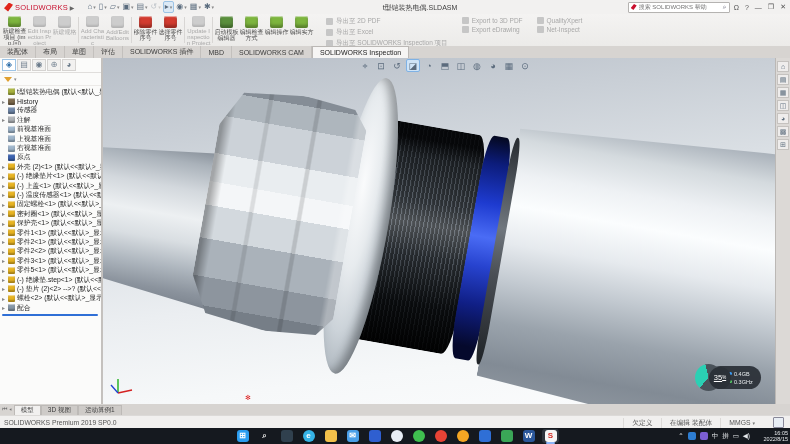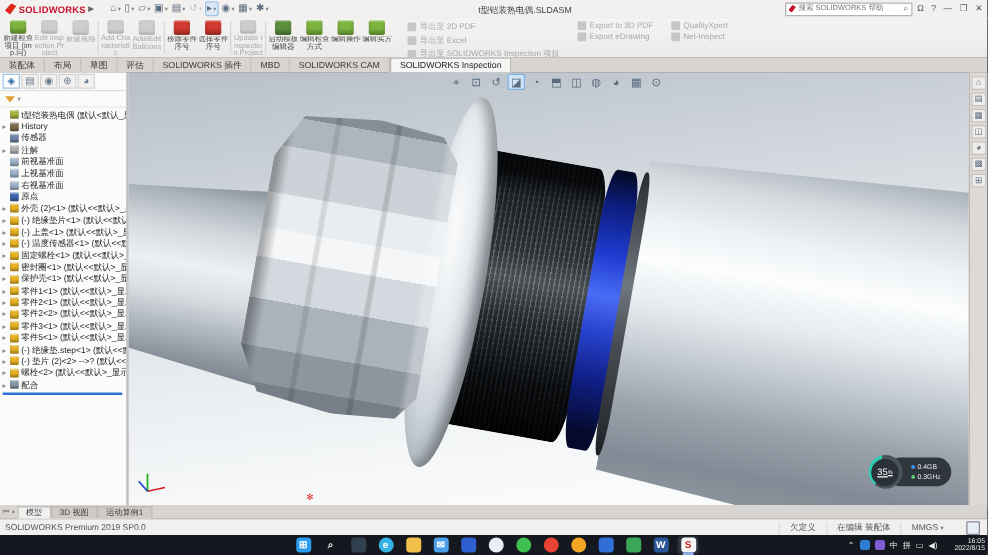--- a/index.html
+++ b/index.html
@@ -4,21 +4,21 @@
 <style>
   html,body{margin:0;padding:0;background:#000;}
   body{width:790px;height:444px;position:relative;overflow:hidden;
        font-family:"Liberation Sans",sans-serif;-webkit-font-smoothing:antialiased;}
   
   #titlebar{position:absolute;left:0;top:0;width:790px;height:14px;background:#f2f1f0;
             border-bottom:1px solid #e2e0de;display:flex;align-items:center;font-size:7px;color:#444;}
   .logo{display:flex;align-items:center;gap:2px;padding:0 4px;}
   .logo-mark{width:9px;height:9px;background:linear-gradient(135deg,#e1251b 55%,#a50f0f);
              clip-path:polygon(0 65%,55% 0,100% 25%,45% 100%);}
-  .logo-text{font-weight:bold;font-size:7.5px;color:#c8102e;letter-spacing:.2px;}
+  .logo-text{font-weight:normal;font-size:7.5px;color:#c8102e;letter-spacing:.2px;}
   .logo-caret{color:#666;font-size:6px;}
   #qa-row{display:flex;align-items:center;gap:1px;margin-left:8px;}
   .qa-btn{border:0;background:transparent;padding:0 1px;height:12px;display:flex;align-items:center;gap:1px;cursor:default;}
   .qa-btn .g{font-size:8px;color:#5a6c7e;line-height:10px;}
   .qa-btn .c{font-size:5px;color:#888;}
   .qa-btn.active{background:#dce9f5;border:1px solid #9cc3e5;border-radius:2px;}
   .qa-btn.disabled{opacity:.35;}
   #win-title{position:absolute;left:300px;width:240px;text-align:center;color:#3c3c3c;font-size:7px;top:3px;}
   #tb-right{margin-left:auto;display:flex;align-items:center;gap:4px;padding-right:4px;}
   #searchbox{display:flex;align-items:center;gap:2px;border:1px solid #b5b3b1;background:#fff;
@@ -107,21 +107,21 @@
   
   #triad{position:absolute;left:6px;top:314px;}
   
   #perf{position:absolute;left:592px;top:306px;width:66px;height:27px;}
   #perf .pill{position:absolute;left:14px;top:2px;width:52px;height:23px;background:rgba(40,46,53,.92);
               border-radius:12px;display:flex;flex-direction:column;justify-content:center;gap:2px;padding-left:20px;box-sizing:border-box;}
   .pstat{display:flex;align-items:center;gap:2px;font-size:5.5px;color:#e8ecef;line-height:6px;}
   .pdot{width:3px;height:3px;border-radius:50%;background:var(--c,#3aa0ff);}
   #perf .ring{position:absolute;left:0;top:0;width:27px;height:27px;border-radius:50%;
       background:conic-gradient(from 220deg,#2bd0b4 0 126deg,#4a525a 126deg 360deg);}
-  #perf .ring .inner{position:absolute;left:2px;top:2.5px;width:22px;height:22px;border-radius:50%;
+  #perf .ring .inner{position:absolute;left:14px;top:2.5px;width:22px;height:22px;border-radius:50%;
       background:#2b3138;color:#fff;font-size:7.5px;display:flex;align-items:center;justify-content:center;text-decoration:underline;}
   #perf .unit{font-size:4.5px;}
   #redmark{position:absolute;left:142px;top:336px;color:#d22;font-size:7px;}
   
   #taskpane{position:absolute;right:0;top:0;width:14px;height:346px;background:#dcd9d6;border-left:1px solid #bbb8b5;
             display:flex;flex-direction:column;align-items:center;padding-top:3px;gap:2px;}
   .tp-btn{width:12px;height:11px;border:1px solid #c5c2bf;background:#efedec;font-size:7px;line-height:9px;
           color:#5f6f7f;padding:0;cursor:default;}
   
   #doctabs{position:absolute;left:0;top:404px;width:790px;height:11px;background:#d7d4d1;display:flex;align-items:flex-end;}

